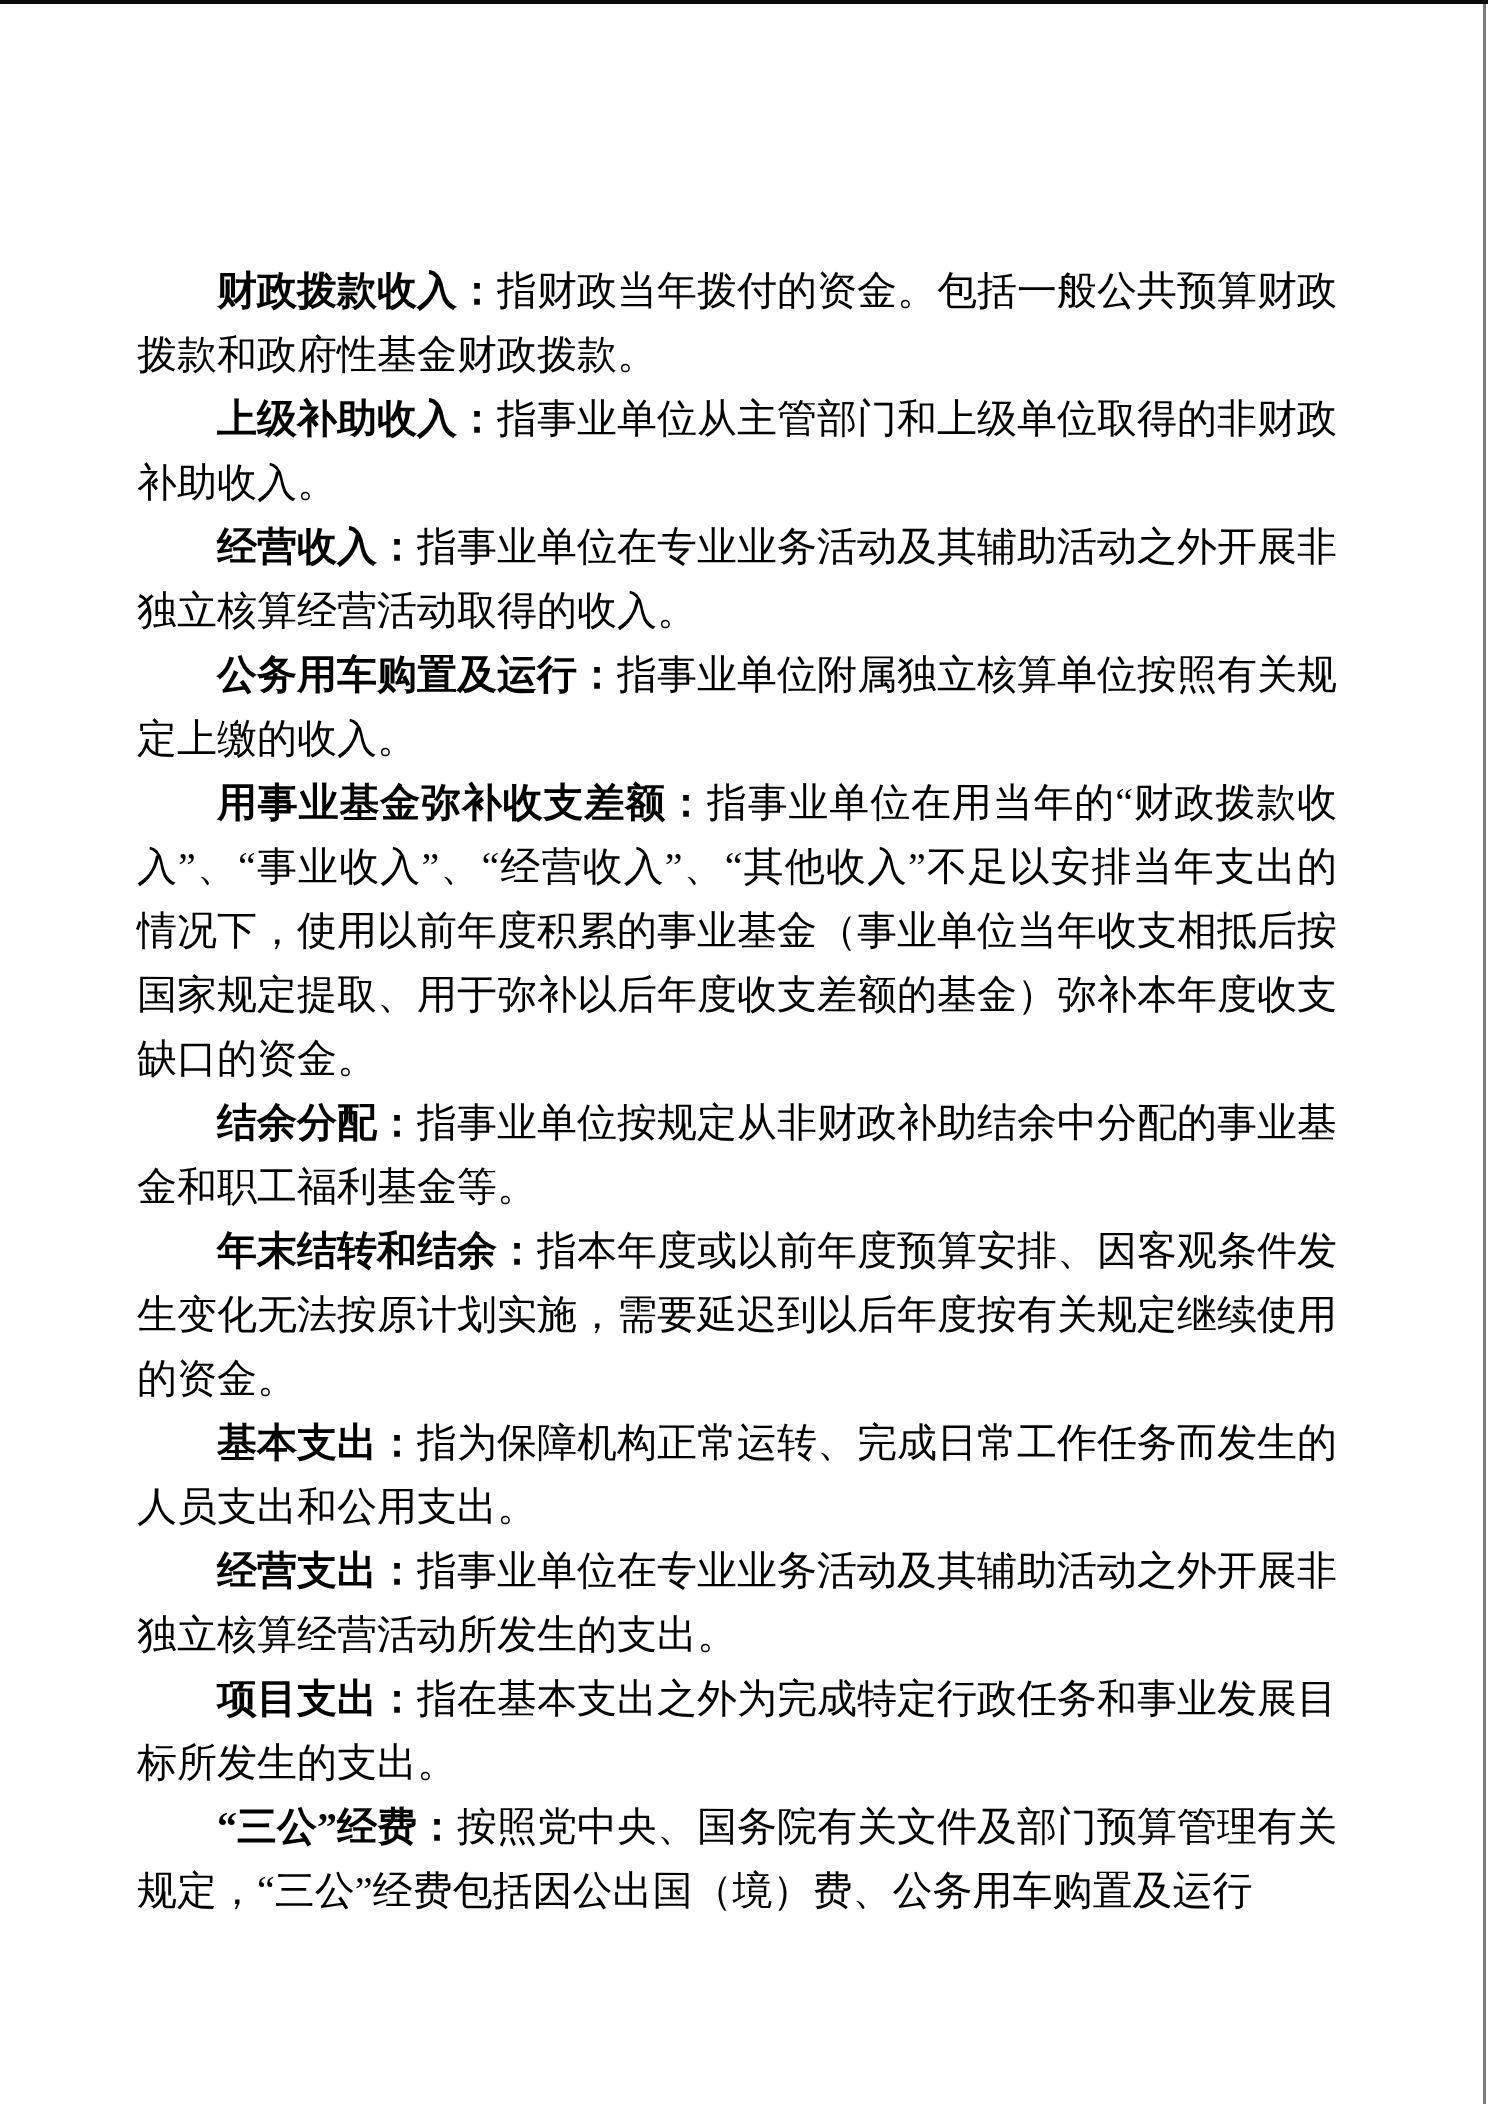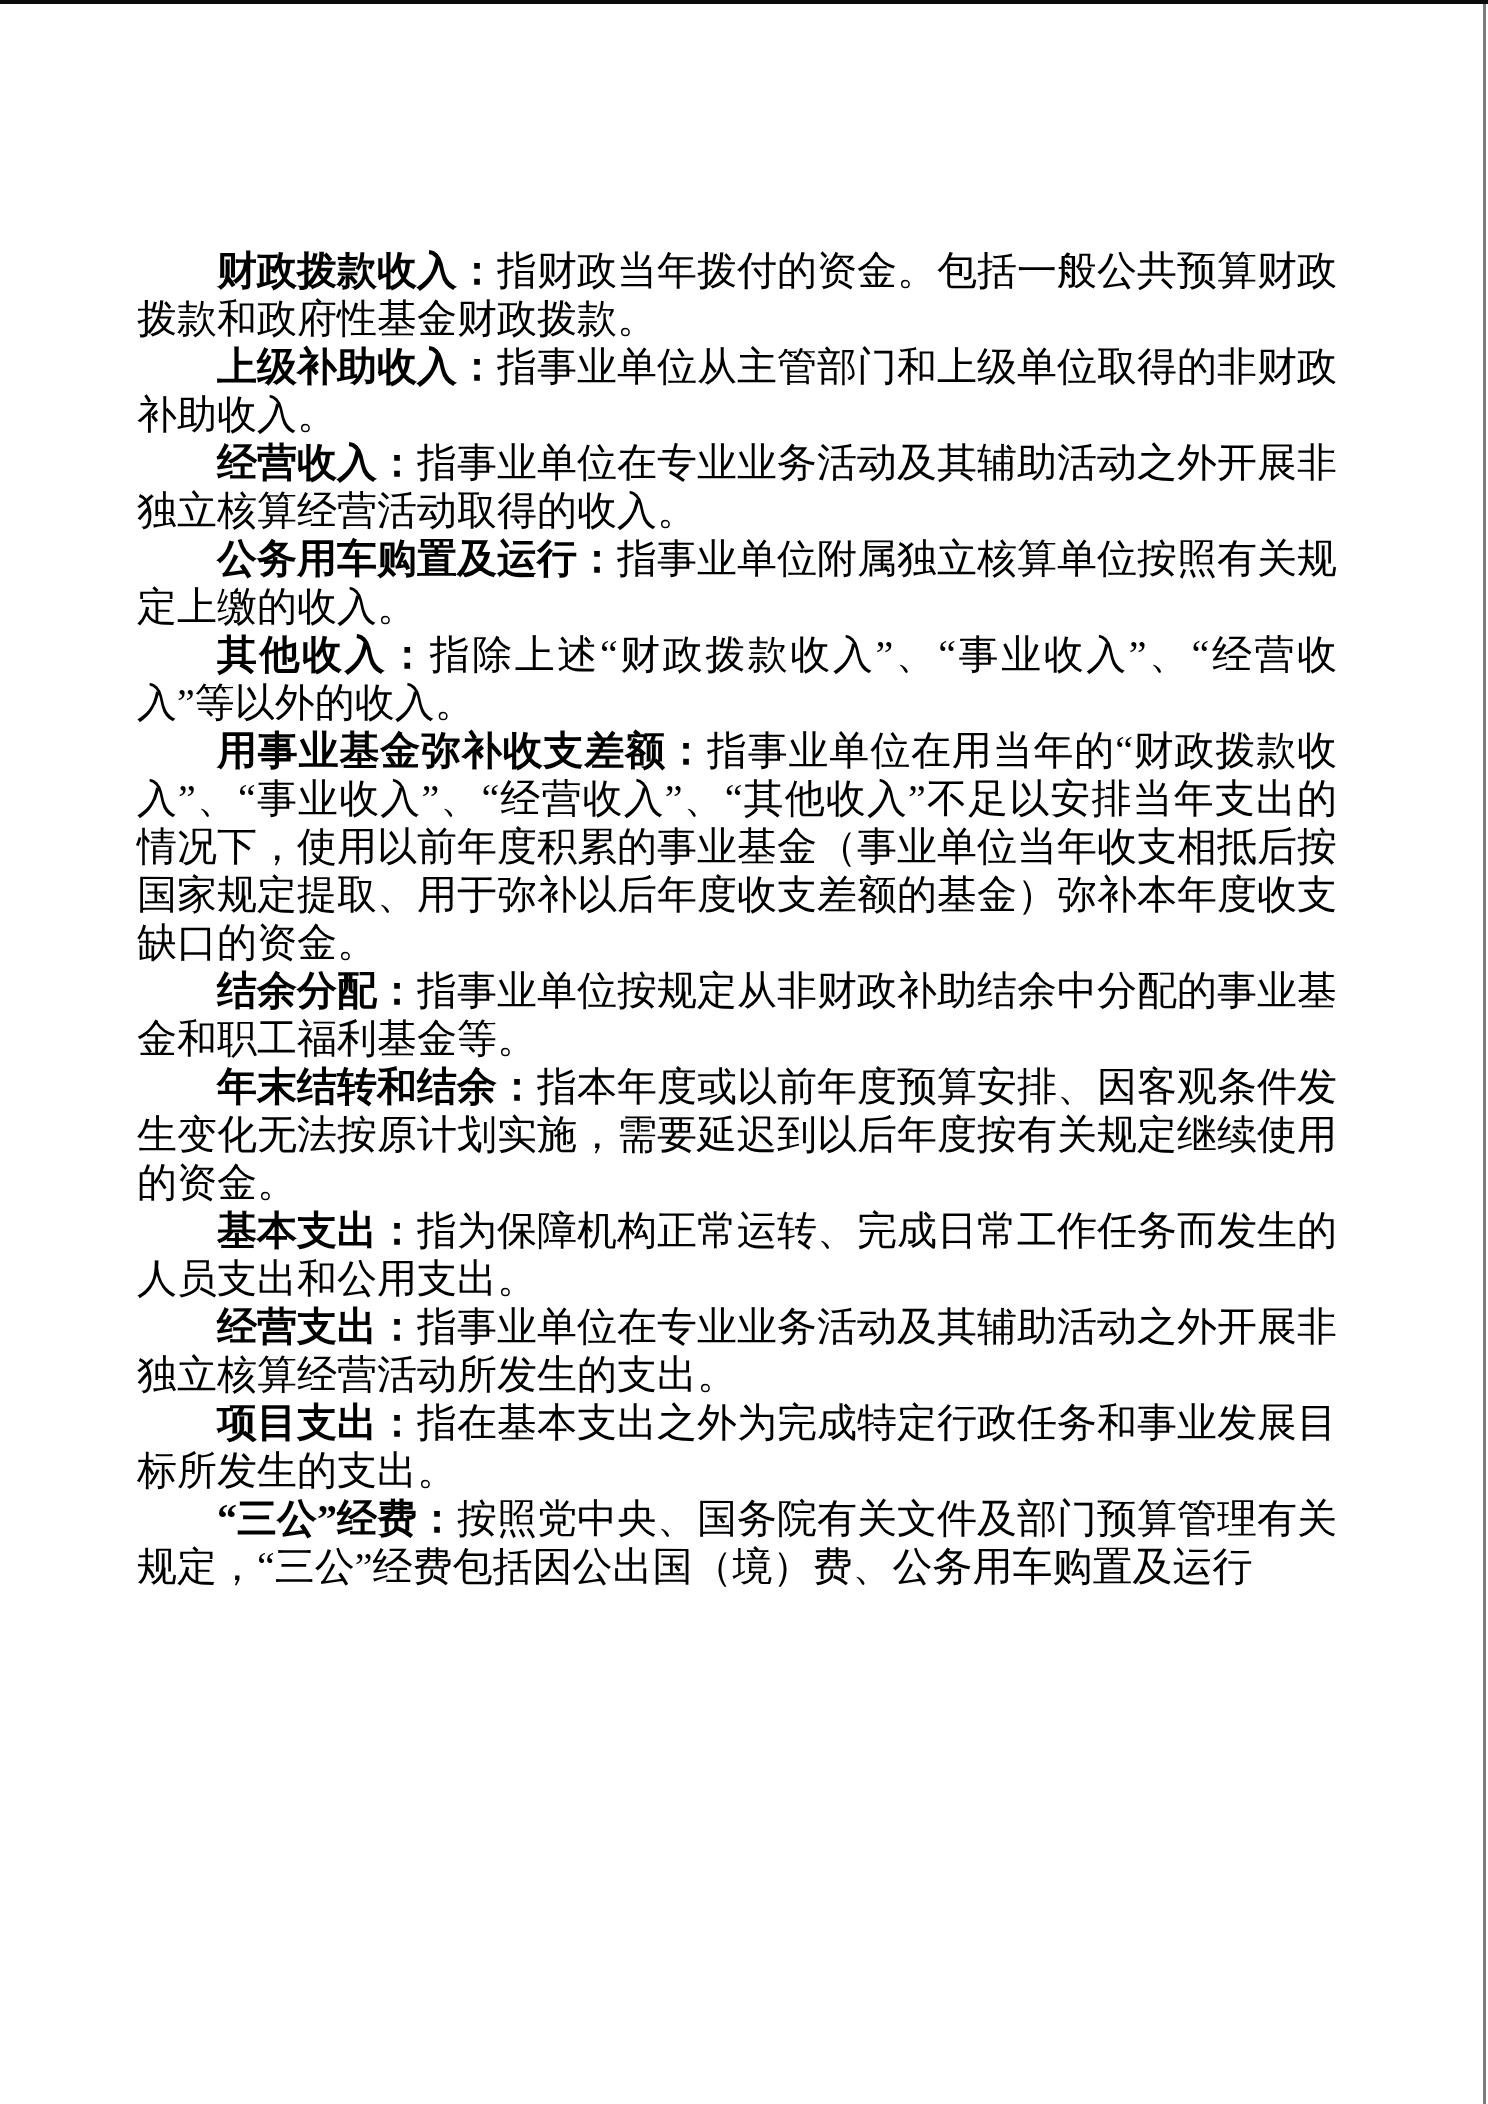--- a/index.html
+++ b/index.html
@@ -28,24 +28,24 @@
     position: absolute;
     top: 4px;
     right: 2px;
     bottom: 0;
     width: 3px;
     background: #7d7d7d;
   }
   .content {
     position: absolute;
     left: 137px;
-    top: 247px;
+    top: 259px;
     width: 1200px;
     font-size: 40px;
-    line-height: 48px;
+    line-height: 64px;
     text-align: justify;
     letter-spacing: 0;
   }
   .para {
     margin: 0;
     padding: 0;
     text-indent: 2em;
   }
   .term {
     font-weight: bold;
@@ -61,21 +61,20 @@
   <div class="content">
     <p class="para"><span class="term">财政拨款收入：</span><span>指财政当年拨付的资金。包括一般公共预算财政拨款和政府性基金财政拨款。</span></p>
 
     <p class="para"><span class="term">上级补助收入：</span><span>指事业单位从主管部门和上级单位取得的非财政补助收入。</span></p>
 
 
     <p class="para"><span class="term">经营收入：</span><span>指事业单位在专业业务活动及其辅助活动之外开展非独立核算经营活动取得的收入。</span></p>
 
     <p class="para"><span class="term">公务用车购置及运行：</span><span>指事业单位附属独立核算单位按照有关规定上缴的收入。</span></p>
 
-    <p class="para"><span class="term">其他收入：</span><span>指除上述“财政拨款收入”、“事业收入”、“经营收入”等以外的收入。</span></p>
 
     <p class="para"><span class="term">用事业基金弥补收支差额：</span><span>指事业单位在用当年的“财政拨款收入”、“事业收入”、“经营收入”、“其他收入”不足以安排当年支出的情况下，使用以前年度积累的事业基金（事业单位当年收支相抵后按国家规定提取、用于弥补以后年度收支差额的基金）弥补本年度收支缺口的资金。</span></p>
 
 
     <p class="para"><span class="term">结余分配：</span><span>指事业单位按规定从非财政补助结余中分配的事业基金和职工福利基金等。</span></p>
 
     <p class="para"><span class="term">年末结转和结余：</span><span>指本年度或以前年度预算安排、因客观条件发生变化无法按原计划实施，需要延迟到以后年度按有关规定继续使用的资金。</span></p>
 
     <p class="para"><span class="term">基本支出：</span><span>指为保障机构正常运转、完成日常工作任务而发生的人员支出和公用支出。</span></p>
 

